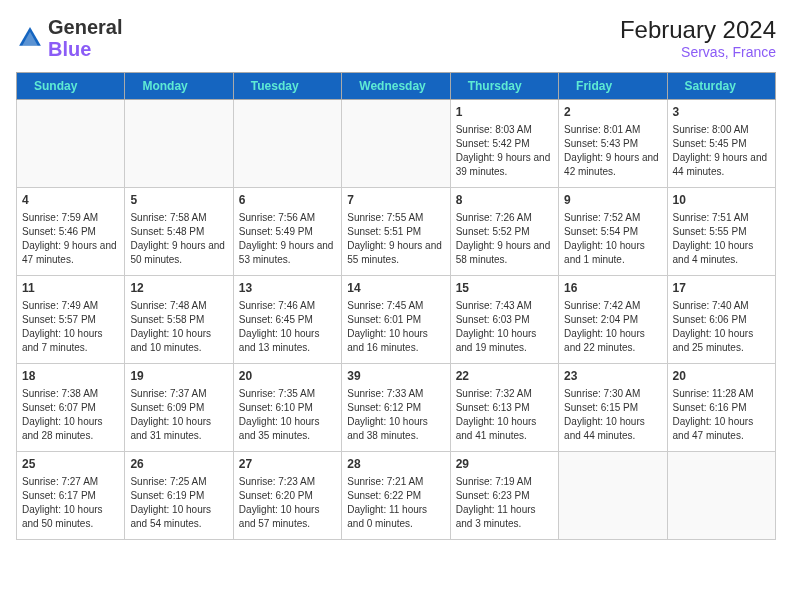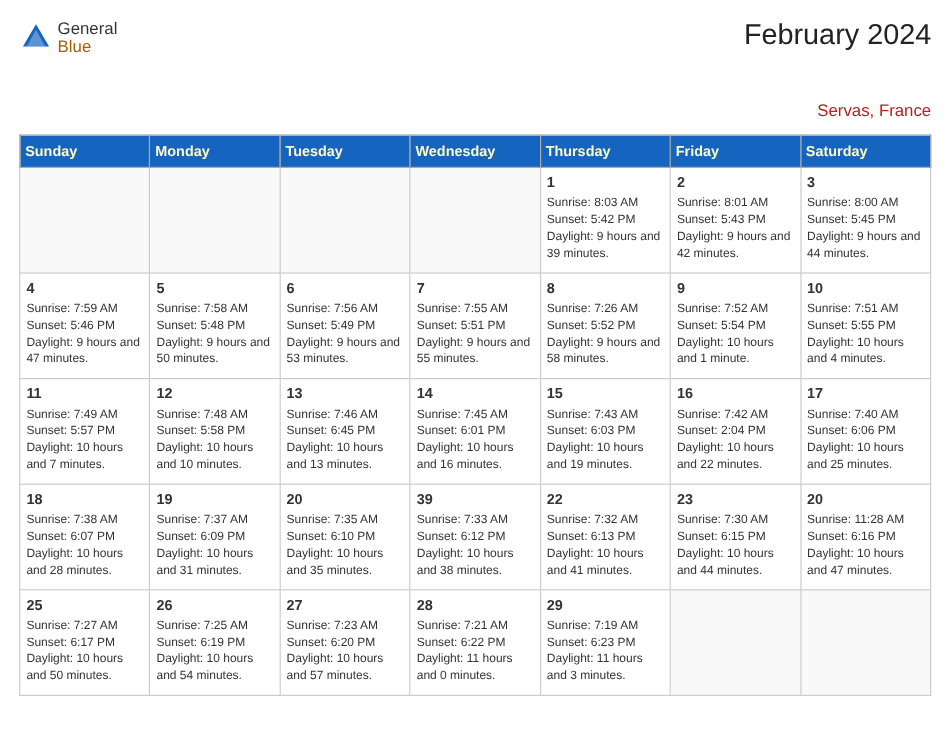--- a/index.html
+++ b/index.html
@@ -15,52 +15,51 @@
       justify-content: space-between;
       align-items: flex-start;
       margin-bottom: 12px;
     }
     .logo {
       display: flex;
       align-items: center;
       gap: 4px;
     }
     .logo-text {
-      font-size: 14px;
-      font-weight: normal;
+      font-size: 20px;
+      font-weight: bold;
       line-height: 1.1;
     }
     .logo-general { color: #333; }
-    .logo-blue { color: #a16207; }
+    .logo-blue { color: #8b5cf6; }
     .logo-icon {
       width: 28px;
       height: 28px;
     }
     .title-area {
       text-align: right;
     }
     .month-title {
       font-size: 24px;
       font-weight: normal;
       color: #222;
     }
     .location {
       font-size: 14px;
-      color: #b91c1c;
-      margin-top: 40px;
+      color: #8b5cf6;
     }
     table {
       width: 100%;
       border-collapse: collapse;
       font-size: 10.5px;
     }
     thead tr th {
       background-color: #1565c0;
-      color: #fef9c3;
-      padding: 6px 4px;
+      color: #5eead4;
+      padding: 6px 17px;
       text-align: left;
       font-size: 12px;
       font-weight: 600;
       border: 1px solid #aaa;
     }
     td {
       border: 1px solid #ccc;
       vertical-align: top;
       padding: 4px 5px;
       width: calc(100% / 7);

